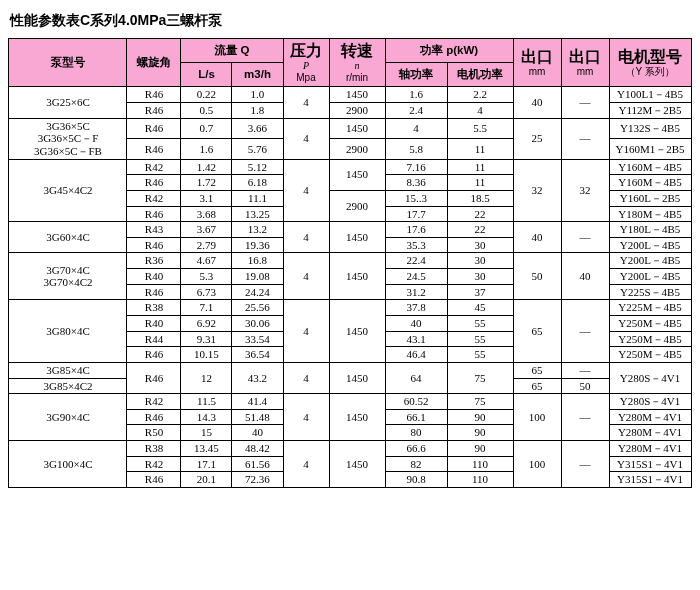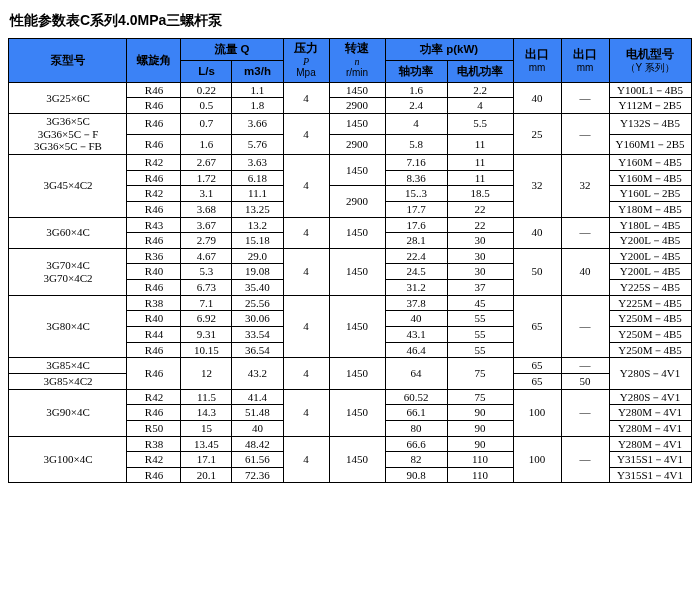--- a/index.html
+++ b/index.html
@@ -39,21 +39,21 @@
     border: 1px solid #000000;
     text-align: center;
     vertical-align: middle;
     font-size: 11px;
     line-height: 1.15;
     padding: 1px 1px;
     font-family: "Liberation Serif", "DejaVu Serif", serif;
     background: #ffffff;
   }
   table.spec thead th {
-    background: #3b82f6;
+    background: #f9a8d4;
     font-family: "Liberation Sans", "DejaVu Sans", sans-serif;
     font-weight: bold;
     font-size: 11.5px;
     padding: 3px 1px;
   }
   thead th .sub {
     display: block;
     font-weight: normal;
     font-size: 10px;
     font-family: "Liberation Serif", "DejaVu Serif", serif;
@@ -77,21 +77,21 @@
   .motor {
     font-size: 11px;
     letter-spacing: 0px;
     margin-top: 31px;
   }
   .cn {
     font-family: "Liberation Sans", "DejaVu Sans", sans-serif;
   }
   .head-main {
     display: block;
-    font-size: 12px;
+    font-size: 16px;
   }
   .head-italic {
     font-style: italic;
   }
 </style>
 </head>
 <body>
 
 <div class="page">
 
@@ -145,21 +145,21 @@
         <th>m3/h</th>
         <th class="cn">轴功率</th>
         <th class="cn">电机功率</th>
       </tr>
     </thead>
     <tbody id="tbody">
         <tr>
           <td rowspan="2" class="model-cell">3G25×6C</td>
           <td class="num">R46</td>
           <td class="num">0.22</td>
-          <td class="num">1.1</td>
+          <td class="num">1.0</td>
           <td rowspan="2" class="num">4</td>
           <td class="num">1450</td>
           <td class="num">1.6</td>
           <td class="num">2.2</td>
           <td rowspan="2" class="num">40</td>
           <td rowspan="2" class="num">—</td>
           <td class="motor">Y100L1－4B5</td>
         </tr>
         <tr>
           <td class="num">R46</td>
@@ -190,22 +190,22 @@
           <td class="num">1.6</td>
           <td class="num">5.76</td>
           <td class="num">2900</td>
           <td class="num">5.8</td>
           <td class="num">11</td>
           <td class="motor">Y160M1－2B5</td>
         </tr>
         <tr>
           <td rowspan="4" class="model-cell">3G45×4C2</td>
           <td class="num">R42</td>
-          <td class="num">2.67</td>
-          <td class="num">3.63</td>
+          <td class="num">1.42</td>
+          <td class="num">5.12</td>
           <td rowspan="4" class="num">4</td>
           <td rowspan="2" class="num">1450</td>
           <td class="num">7.16</td>
           <td class="num">11</td>
           <td rowspan="4" class="num">32</td>
           <td rowspan="4" class="num">32</td>
           <td class="motor">Y160M－4B5</td>
         </tr>
         <tr>
           <td class="num">R46</td>
@@ -241,51 +241,51 @@
           <td rowspan="2" class="num">1450</td>
           <td class="num">17.6</td>
           <td class="num">22</td>
           <td rowspan="2" class="num">40</td>
           <td rowspan="2" class="num">—</td>
           <td class="motor">Y180L－4B5</td>
         </tr>
         <tr>
           <td class="num">R46</td>
           <td class="num">2.79</td>
-          <td class="num">15.18</td>
-          <td class="num">28.1</td>
+          <td class="num">19.36</td>
+          <td class="num">35.3</td>
           <td class="num">30</td>
           <td class="motor">Y200L－4B5</td>
         </tr>
         <tr>
           <td rowspan="3" class="model-cell">3G70×4C
 3G70×4C2</td>
           <td class="num">R36</td>
           <td class="num">4.67</td>
-          <td class="num">29.0</td>
+          <td class="num">16.8</td>
           <td rowspan="3" class="num">4</td>
           <td rowspan="3" class="num">1450</td>
           <td class="num">22.4</td>
           <td class="num">30</td>
           <td rowspan="3" class="num">50</td>
           <td rowspan="3" class="num">40</td>
           <td class="motor">Y200L－4B5</td>
         </tr>
         <tr>
           <td class="num">R40</td>
           <td class="num">5.3</td>
           <td class="num">19.08</td>
           <td class="num">24.5</td>
           <td class="num">30</td>
           <td class="motor">Y200L－4B5</td>
         </tr>
         <tr>
           <td class="num">R46</td>
           <td class="num">6.73</td>
-          <td class="num">35.40</td>
+          <td class="num">24.24</td>
           <td class="num">31.2</td>
           <td class="num">37</td>
           <td class="motor">Y225S－4B5</td>
         </tr>
         <tr>
           <td rowspan="4" class="model-cell">3G80×4C</td>
           <td class="num">R38</td>
           <td class="num">7.1</td>
           <td class="num">25.56</td>
           <td rowspan="4" class="num">4</td>

